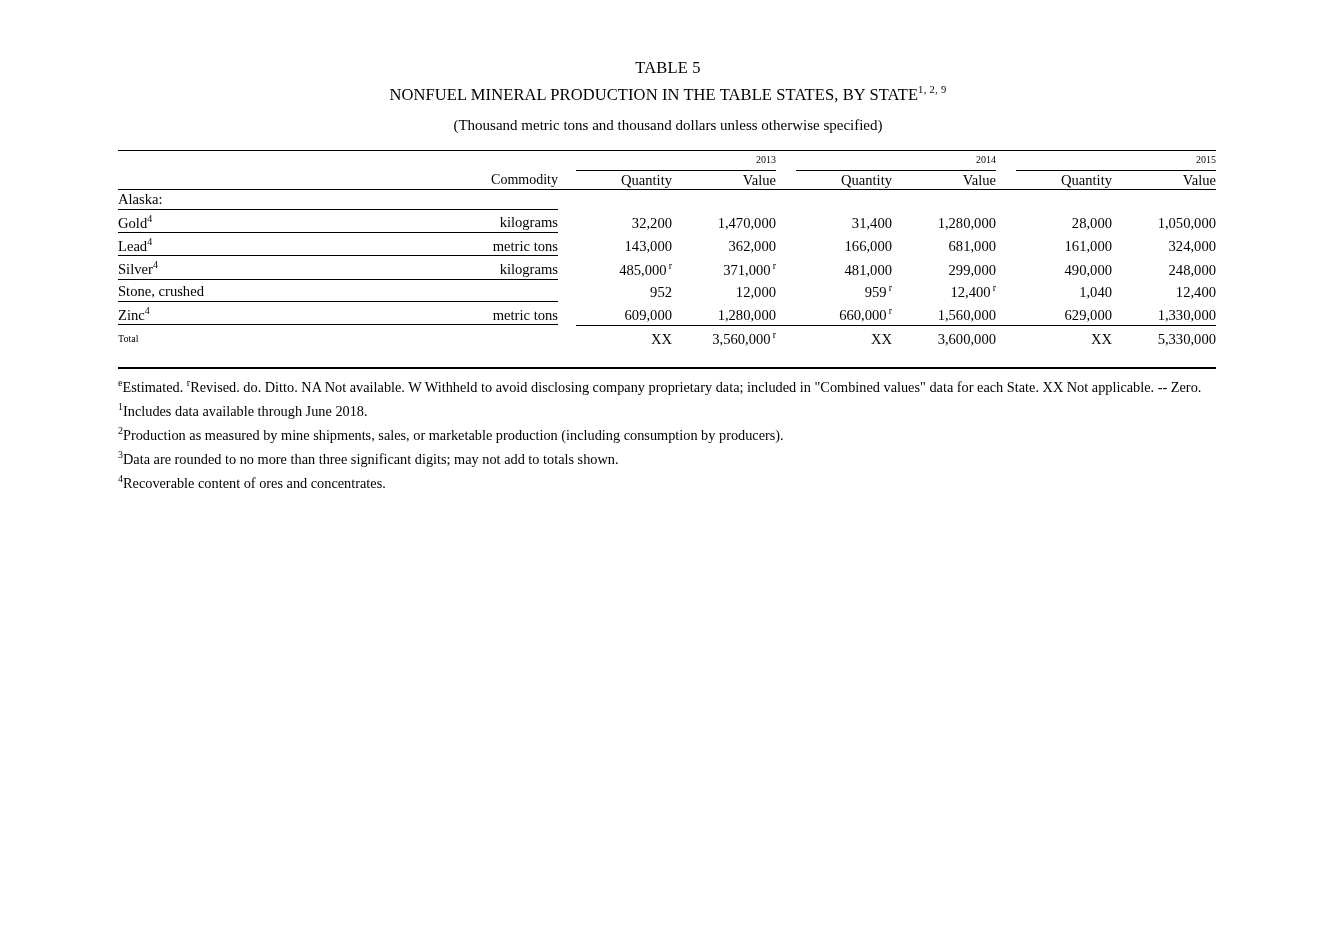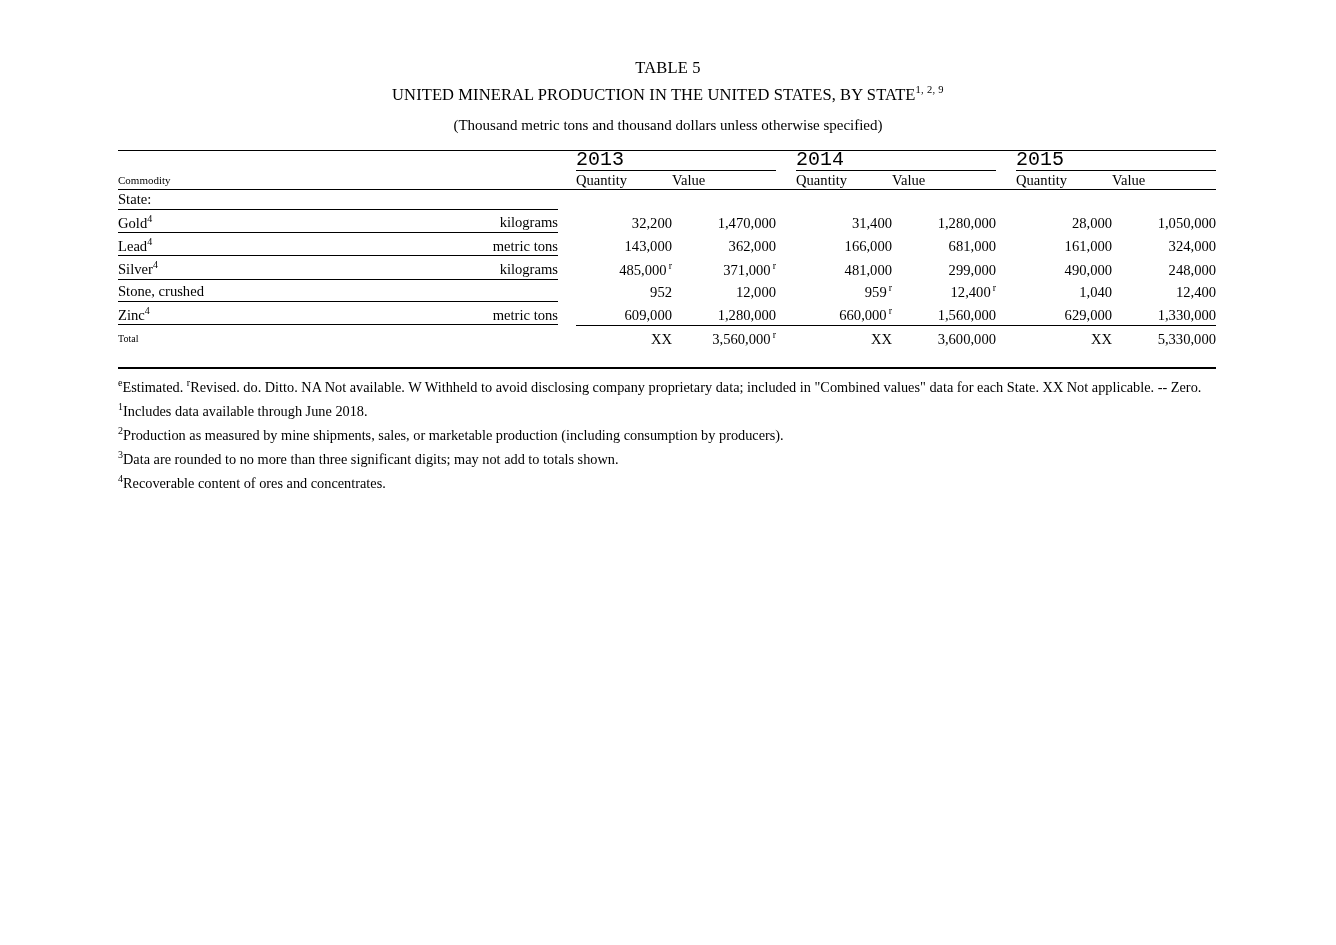--- a/index.html
+++ b/index.html
@@ -84,36 +84,35 @@
   col.c-gap    { width: 18px;  }
   col.c-qty    { width: 96px;  }
   col.c-val    { width: 104px; }
   col.c-gap2   { width: 20px;  }
 
   
   .rule-top {
     border-top: 1.2px solid #000;
   }
   .hdr-year {
-    text-align: left;
-    font-size: 20px;
+    text-align: right;
+    font-size: 10px;
     border-bottom: 1px solid #000;
     padding-bottom: 1px;
-    font-family: Liberation Mono, monospace;
   }
   .hdr-sub {
-    text-align: left;
+    text-align: right;
     font-size: 14.6px;
   }
   .hdr-row-line {
     border-bottom: 1px solid #000;
   }
   .commodity-head {
-    text-align: left;
-    font-size: 11px;
+    text-align: right;
+    font-size: 14px;
     vertical-align: bottom;
   }
 
   .state-label {
     text-align: left;
     padding-left: 4px;
     font-size: 14.6px;
   }
   .name-cell {
     text-align: left;
@@ -171,21 +170,21 @@
     vertical-align: super;
   }
 </style>
 </head>
 <body>
 
 <div class="page">
 
   <div class="title-block">
     <div class="title-line-1">TABLE 5</div>
-    <div class="title-line-2"><span>UNITED MINERAL PRODUCTION IN THE UNITED STATES, BY STATE</span><span class="sup">1, 2, 9</span></div>
+    <div class="title-line-2"><span>NONFUEL MINERAL PRODUCTION IN THE TABLE STATES, BY STATE</span><span class="sup">1, 2, 9</span></div>
   </div>
 
   <div class="subtitle">(Thousand metric tons and thousand dollars unless otherwise specified)</div>
 
   <div class="table-wrap">
     <table class="mineral">
       <colgroup>
         <col class="c-name">
           <col class="c-unit">
           <col class="c-gap">
@@ -218,21 +217,21 @@
           <td class="hdr-sub hdr-row-line">Value</td>
           <td class="hdr-row-line"></td>
           <td class="hdr-sub hdr-row-line">Quantity</td>
           <td class="hdr-sub hdr-row-line">Value</td>
           <td class="hdr-row-line"></td>
           <td class="hdr-sub hdr-row-line">Quantity</td>
           <td class="hdr-sub hdr-row-line">Value</td>
         </tr>
 
         <tr>
-          <td class="state-label u-line" colspan="2">State:</td>
+          <td class="state-label u-line" colspan="2">Alaska:</td>
           <td colspan="9"></td>
         </tr>
 
         </tbody>
         <tbody id="data-rows">
           <tr>
             <td class="name-cell u-line">Gold<span class="sup-small">4</span></td>
             <td class="unit-cell u-line">kilograms</td>
             <td></td>
             <td class="num">32,200</td>

